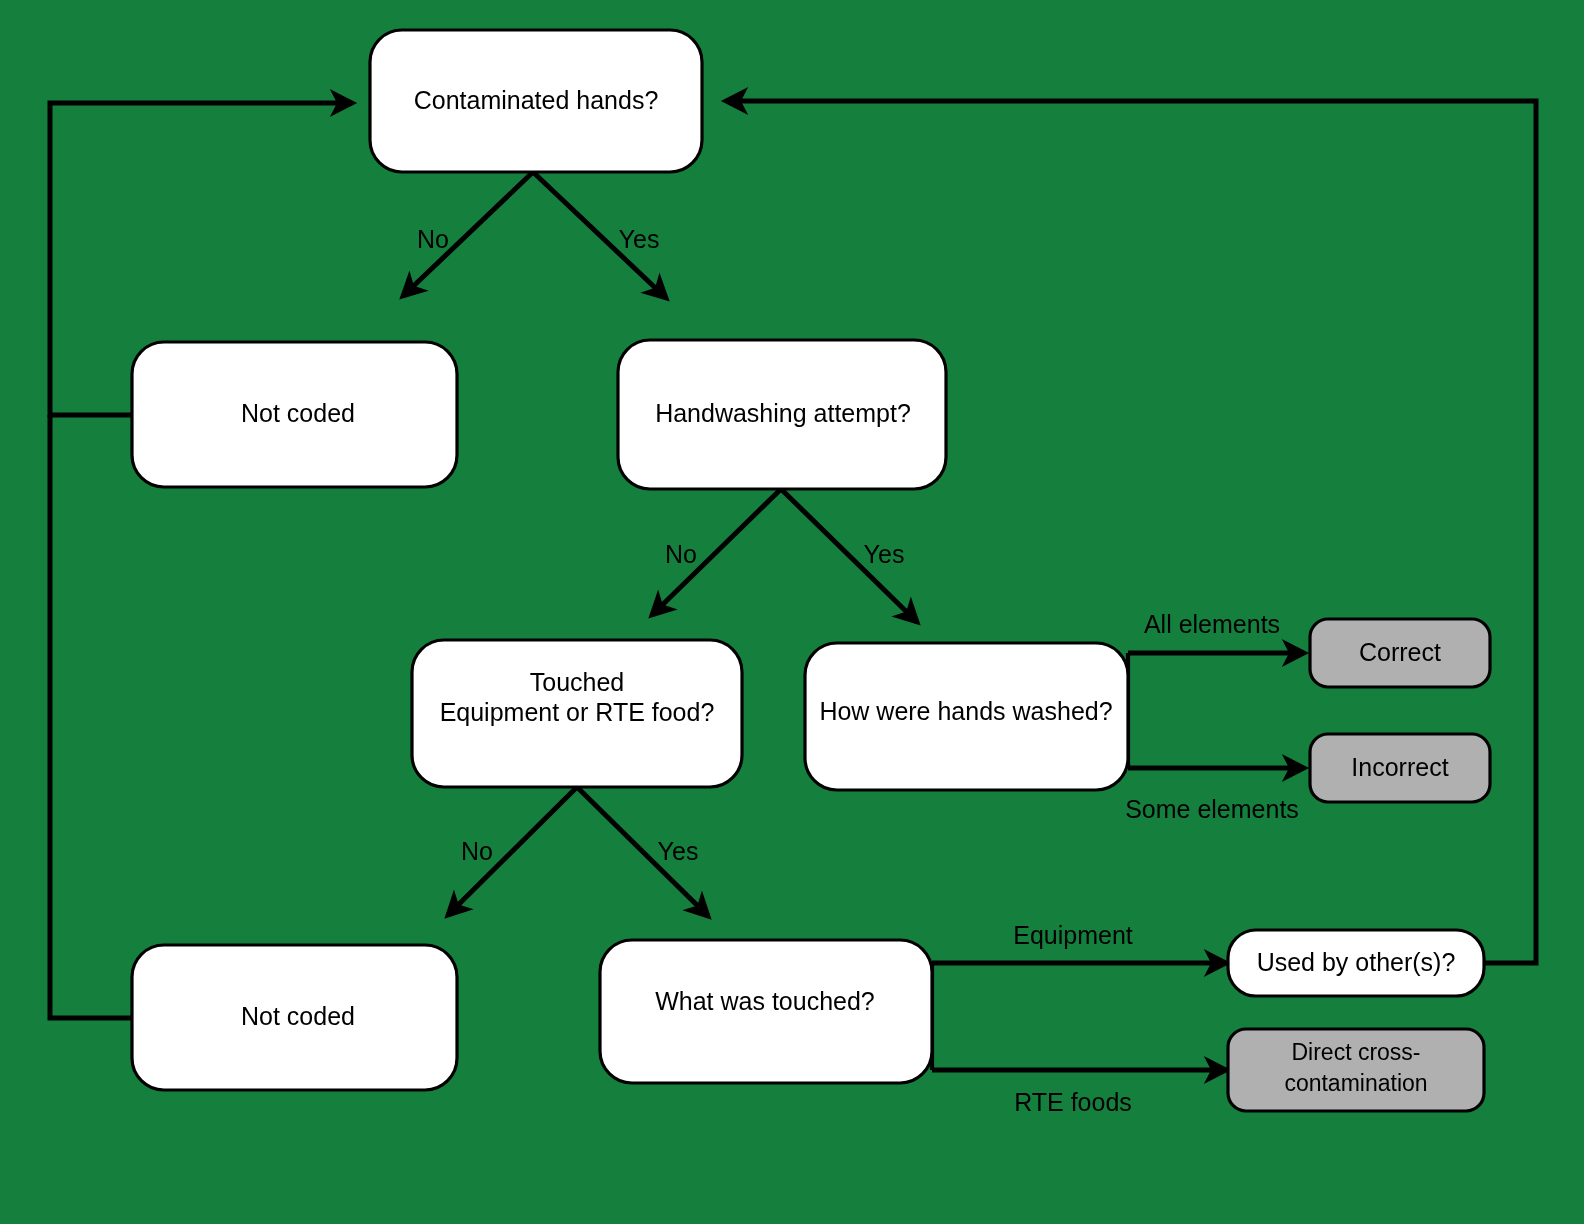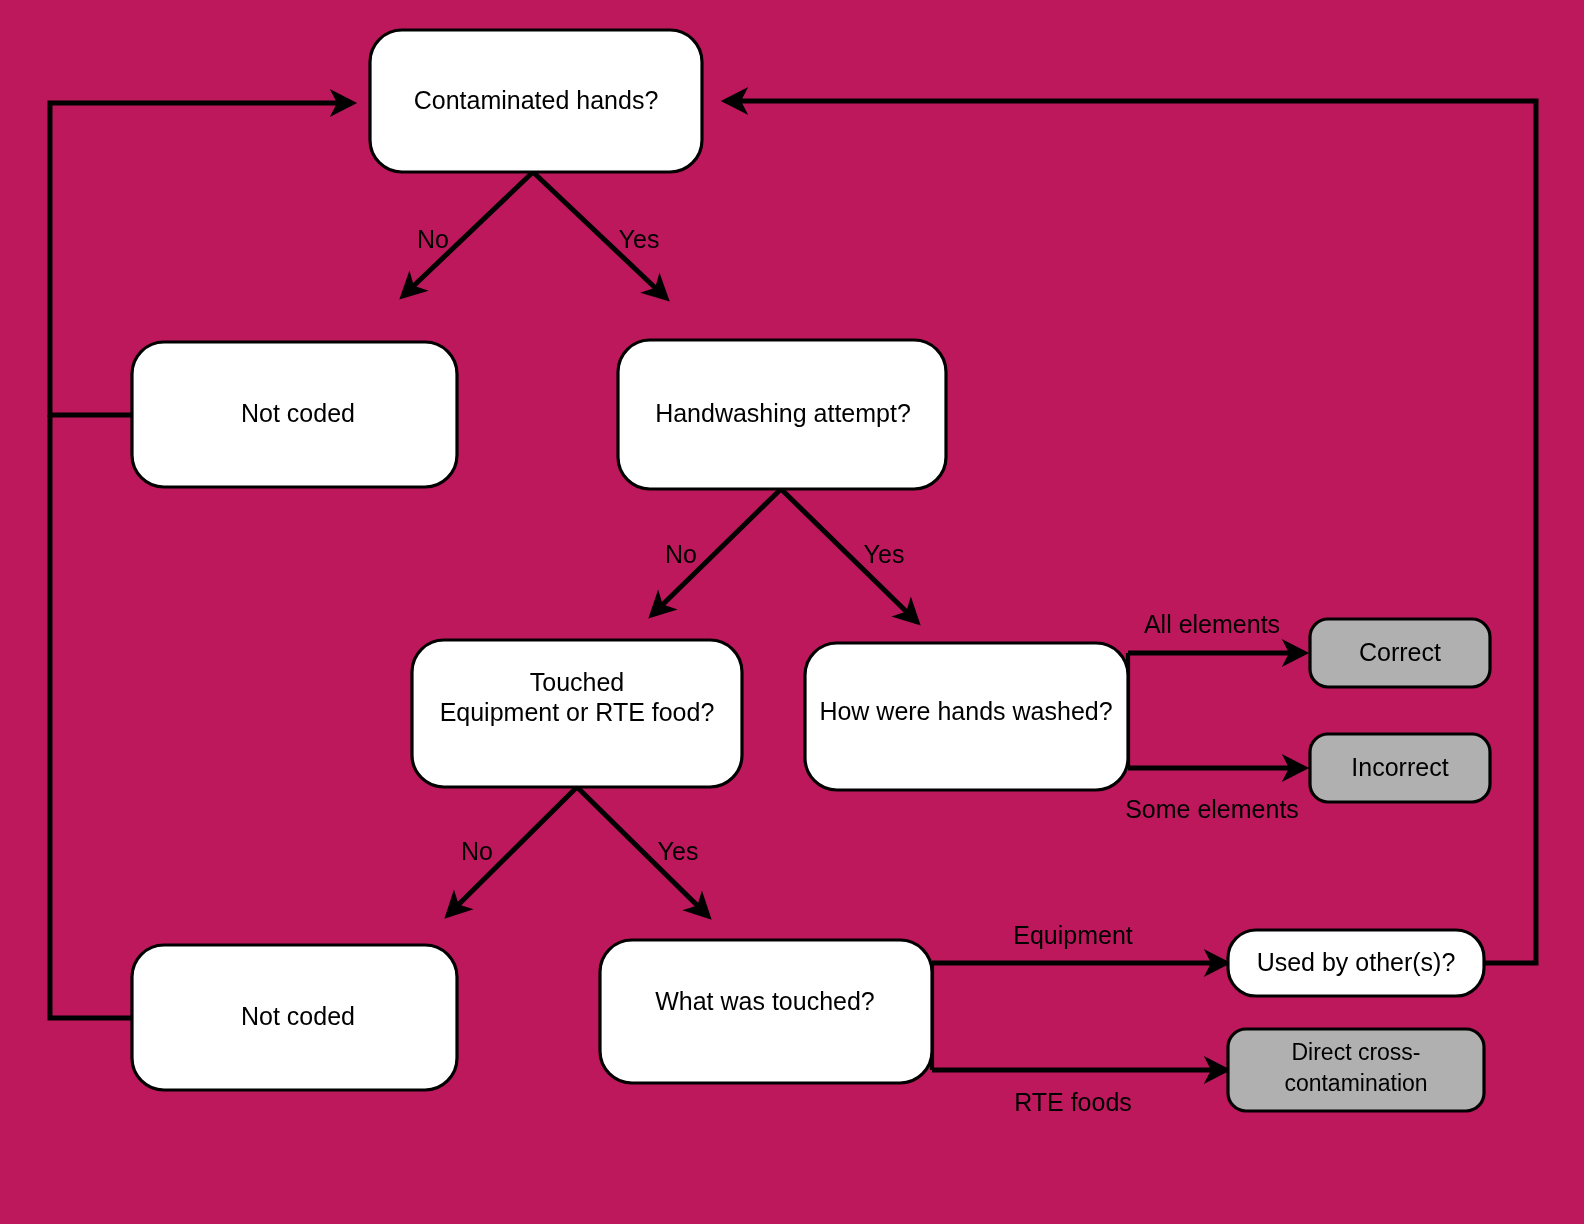--- a/index.html
+++ b/index.html
@@ -4,21 +4,21 @@
 <style>
   html, body {
     margin: 0;
     padding: 0;
     background: #ffffff;
   }
   #canvas-wrap {
     position: relative;
     width: 1584px;
     height: 1224px;
-    background: #be185d;
+    background: #15803d;
     overflow: hidden;
   }
   svg#flow {
     display: block;
     width: 1584px;
     height: 1224px;
     font-family: "Liberation Sans", sans-serif;
   }
   .node-shape {
     fill: #ffffff;

